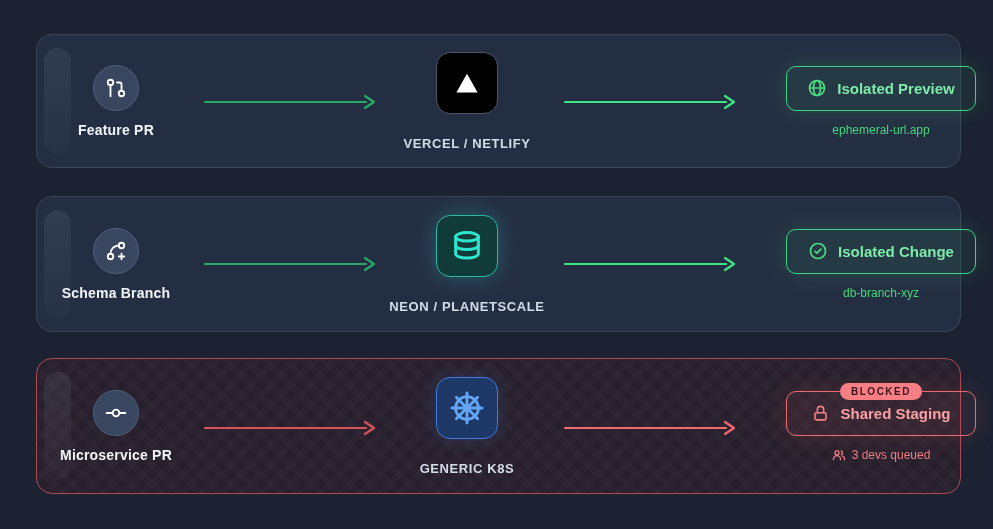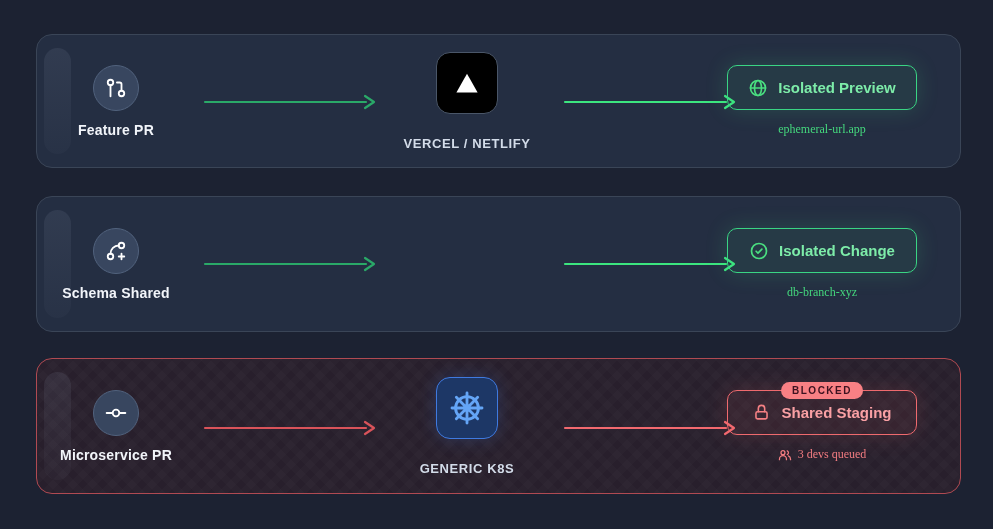--- a/index.html
+++ b/index.html
@@ -38,33 +38,33 @@
   .plat{position:absolute;left:318px;top:0;width:224px;height:100%;
         display:flex;flex-direction:column;align-items:center;justify-content:center;gap:22px;}
   .tile{width:62px;height:62px;border-radius:14px;display:flex;align-items:center;justify-content:center;}
   .tile--vercel{background:#000000;border:1px solid #4a5668;color:#ffffff;}
   .tile--db{background:#113b38;border:1.5px solid #2db5a5;color:#2ee6cf;
             box-shadow:0 0 22px rgba(45,212,191,.30);}
   .tile--k8s{background:#1d3766;border:1.5px solid #3f7ae0;color:#64a5f6;
             box-shadow:0 0 18px rgba(63,122,224,.25);}
   .plat-label{font-size:13px;font-weight:700;color:#d3dce9;letter-spacing:.6px;white-space:nowrap;}
   
-  .res{position:absolute;left:685px;top:0;width:200px;height:100%;
+  .res{position:absolute;left:744px;top:0;width:200px;height:100%;
        display:flex;flex-direction:column;align-items:center;justify-content:center;gap:12px;}
   .res-btn{position:relative;width:190px;height:45px;border-radius:10px;
        display:flex;align-items:center;justify-content:center;gap:10px;
        font-size:15px;font-weight:700;cursor:pointer;background:transparent;}
   .res-btn--ok{border:1.5px solid #3ad584;background:rgba(74,222,128,.07);color:#7deca9;
        box-shadow:0 0 22px rgba(74,222,128,.18);}
   .res-btn--ok .res-ico{color:#4ade80;}
   .res-btn--blocked{border:1.5px solid #ef6a6e;background:rgba(248,113,113,.07);color:#f9a0a4;
        box-shadow:0 0 22px rgba(248,113,113,.16);}
   .res-btn--blocked .res-ico{color:#f58084;}
   .res-ico{display:flex;align-items:center;}
-  .res-sub{font-family:Liberation Serif, serif;font-size:12px;
+  .res-sub{font-family:Liberation Sans, sans-serif;font-size:12px;
        display:flex;align-items:center;gap:6px;white-space:nowrap;}
   .res-sub--ok{color:#45d87e;}
   .res-sub--blocked{color:#f37d82;}
   .badge{position:absolute;top:-9px;left:50%;transform:translateX(-50%);
        background:#f88084;color:#3d1220;font-size:10px;font-weight:700;letter-spacing:1.5px;
        padding:3px 11px;border-radius:999px;white-space:nowrap;}
   svg{overflow:visible;}
 </style>
 </head>
 <body>
@@ -132,30 +132,40 @@
     <div class="src">
       <div class="src-circle">
         <svg width="22" height="22" viewBox="0 0 24 24" fill="none" stroke="currentColor" stroke-width="2" stroke-linecap="round" stroke-linejoin="round">
           <circle cx="18" cy="6" r="3"></circle>
             <circle cx="6" cy="18" r="3"></circle>
           <path d="M15 6a9 9 0 0 0-9 9"></path>
           <line x1="18" y1="15" x2="18" y2="21"></line>
             <line x1="15" y1="18" x2="21" y2="18"></line>
         </svg>
       </div>
-      <div class="src-label">Schema Shared</div>
+      <div class="src-label">Schema Branch</div>
     </div>
 
     <div class="arrow arrow1">
       <svg width="174" height="16" fill="none" stroke-width="2.2" stroke-linecap="round" stroke-linejoin="round">
         <line class="stroke-g1" x1="2" y1="8" x2="163" y2="8"></line>
           <path class="stroke-g1" d="M162 2l9 6-9 6"></path>
       </svg>
     </div>
 
+    <div class="plat">
+      <div class="tile tile--db">
+        <svg width="34" height="34" viewBox="0 0 24 24" fill="none" stroke="currentColor" stroke-width="2.1" stroke-linecap="round" stroke-linejoin="round">
+          <ellipse cx="12" cy="5.5" rx="8" ry="3"></ellipse>
+          <path d="M4 5.5v6c0 1.66 3.58 3 8 3s8-1.34 8-3v-6"></path>
+          <path d="M4 11.5v6c0 1.66 3.58 3 8 3s8-1.34 8-3v-6"></path>
+        </svg>
+      </div>
+      <div class="plat-label">NEON / PLANETSCALE</div>
+    </div>
 
     <div class="arrow arrow2">
       <svg width="174" height="16" fill="none" stroke-width="2.2" stroke-linecap="round" stroke-linejoin="round">
         <line class="stroke-g2" x1="2" y1="8" x2="163" y2="8"></line>
           <path class="stroke-g2" d="M162 2l9 6-9 6"></path>
       </svg>
     </div>
 
     <div class="res">
       <button class="res-btn res-btn--ok">

